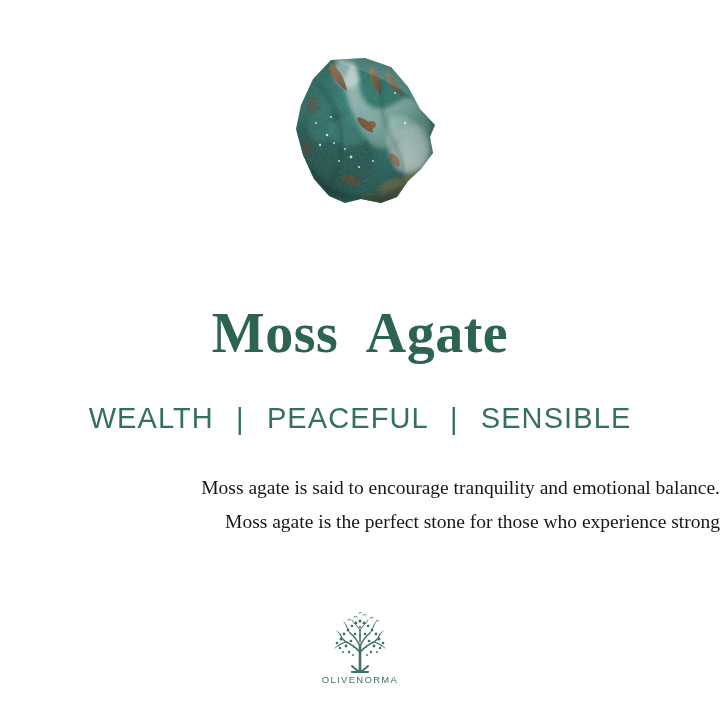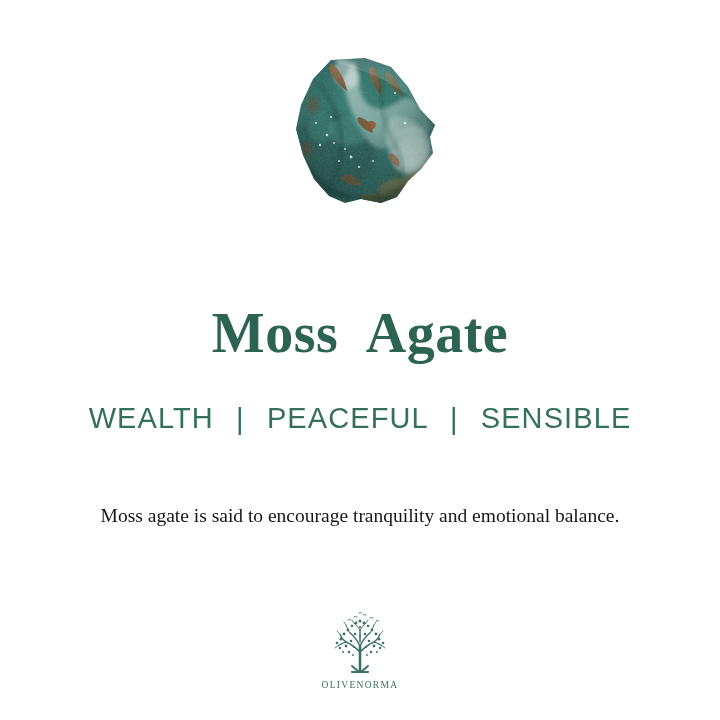--- a/index.html
+++ b/index.html
@@ -84,43 +84,42 @@
     font-weight: 300;
     transform: translateY(1px);
   }
 
   
   .desc {
     position: absolute;
     left: 0;
     top: 471px;
     width: 720px;
-    text-align: center;
+    text-align: right;
     font-family: "Liberation Serif", serif;
     font-size: 19.5px;
     line-height: 33.5px;
     color: #161616;
-    margin-top: 28px;
   }
   .desc .ln { display: block; white-space: nowrap; }
 
   
   .logo-area {
     position: absolute;
     left: 0;
     top: 612px;
     width: 720px;
     display: flex;
     flex-direction: column;
     align-items: center;
   }
   .logo-mark { width: 72px; height: 62px; display: block; }
   .logo-word {
-    margin-top: 6px;
-    font-family: Liberation Serif, serif;
+    margin-top: 0;
+    font-family: Liberation Sans, sans-serif;
     font-size: 9.5px;
     letter-spacing: 1.3px;
     color: #3d7163;
     font-weight: 400;
   }
 </style>
 </head>
 <body>
 
 <div class="card">
@@ -249,20 +248,21 @@
   <div class="subtitle">
     <span class="kw">WEALTH</span>
     <span class="sep">|</span>
     <span class="kw">PEACEFUL</span>
     <span class="sep">|</span>
     <span class="kw">SENSIBLE</span>
   </div>
 
   <div class="desc">
     <span class="ln">Moss agate is said to encourage tranquility and emotional balance.</span>
+    <span class="ln">Moss agate is the perfect stone for those who experience strong</span>
   </div>
 
   <div class="logo-area">
     <svg class="logo-mark" viewBox="0 0 72 62" xmlns="http://www.w3.org/2000/svg">
       <g stroke="#3d7163" fill="none" stroke-linecap="round">
 
         <path d="M36,60 L36,34" stroke-width="2.6"></path>
         <path d="M36,60 C32,58 30,56 28,54 M36,60 C40,58 42,56 44,54" stroke-width="1.8"></path>
 
         <path d="M28,60 L44,60" stroke-width="2.2"></path>

